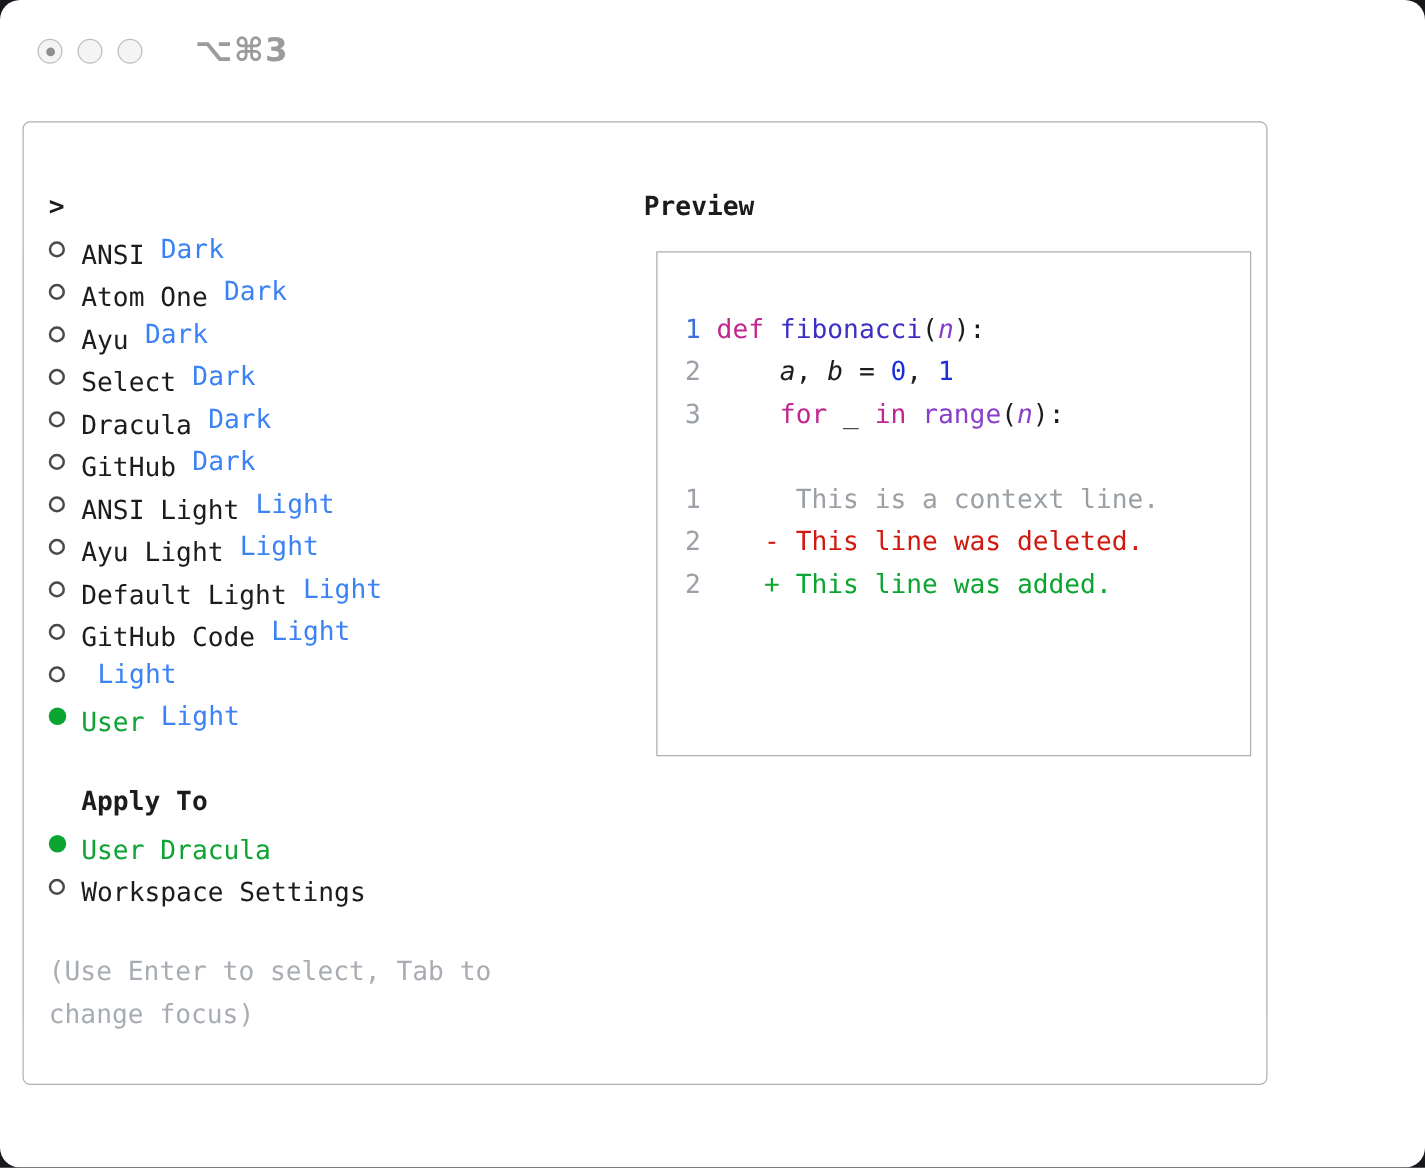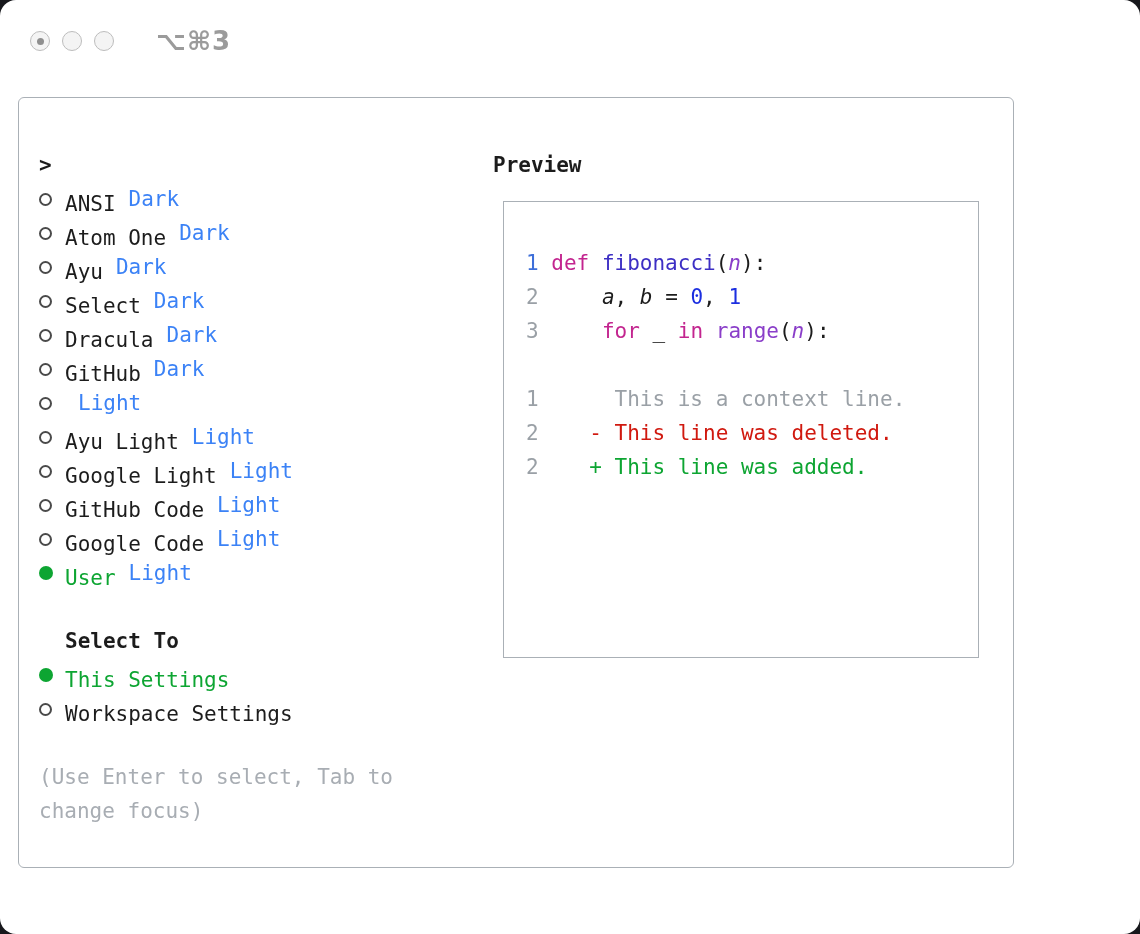--- a/index.html
+++ b/index.html
@@ -43,25 +43,25 @@
   .radio { width: 13px; height: 13px; border-radius: 50%; border: 2px solid #4a4a4a; }
   .radio.on { border: none; width: 14px; height: 14px; background: var(--green, #0da532); }
   .caret { font-weight: bold; }
   .title { font-weight: bold; }
   .opt-name { color: #1c1c1c; margin-top: 10px; }
   .opt-name.sel { color: var(--green, #0da532); }
   .opt-variant { color: #3b82f6; margin-left: 13px; }
   .spacer { height: 34px; }
   .hint { color: #a8adb3; width: 400px; line-height: 34px; }
   
-  .right-col { position: absolute; left: 474px; top: 50px; font-size: 21px; line-height: 34px; }
+  .right-col { position: absolute; left: 496px; top: 50px; font-size: 21px; line-height: 34px; }
   .preview-title { font-weight: bold; height: 34px; }
   .preview-box {
     margin-top: 19px; margin-left: 10px;
-    width: 476px; height: 457px;
+    width: 476px; height: 404px;
     border: 1.5px solid #aab0b6;
     padding: 44px 22px 0 22px;
     background: #ffffff;
   }
   .code-line { white-space: pre; height: 34px; }
   .tok-ln        { color: #9aa0a6; }
   .tok-ln-active { color: #3e6fd9; }
   .tok-kw        { color: #c3258f; }
   .tok-fn        { color: #3d2fc4; }
   .tok-call      { color: #8a3ec9; }
@@ -90,37 +90,37 @@
         <span class="marker-slot"><span class="caret">&gt;</span></span>
       </div>
 
       <div id="theme-list">
           <div class="row"><span class="marker-slot"><span class="radio"></span></span><span class="opt-name">ANSI</span><span class="opt-variant">Dark</span></div>
           <div class="row"><span class="marker-slot"><span class="radio"></span></span><span class="opt-name">Atom One</span><span class="opt-variant">Dark</span></div>
           <div class="row"><span class="marker-slot"><span class="radio"></span></span><span class="opt-name">Ayu</span><span class="opt-variant">Dark</span></div>
           <div class="row"><span class="marker-slot"><span class="radio"></span></span><span class="opt-name">Select</span><span class="opt-variant">Dark</span></div>
           <div class="row"><span class="marker-slot"><span class="radio"></span></span><span class="opt-name">Dracula</span><span class="opt-variant">Dark</span></div>
           <div class="row"><span class="marker-slot"><span class="radio"></span></span><span class="opt-name">GitHub</span><span class="opt-variant">Dark</span></div>
+          <div class="row"><span class="marker-slot"><span class="radio"></span></span><span class="opt-name">ANSI Light</span><span class="opt-variant">Light</span></div>
+          <div class="row"><span class="marker-slot"><span class="radio"></span></span><span class="opt-name">Ayu Light</span><span class="opt-variant">Light</span></div>
+          <div class="row"><span class="marker-slot"><span class="radio"></span></span><span class="opt-name">Default Light</span><span class="opt-variant">Light</span></div>
+          <div class="row"><span class="marker-slot"><span class="radio"></span></span><span class="opt-name">GitHub Code</span><span class="opt-variant">Light</span></div>
           <div class="row"><span class="marker-slot"><span class="radio"></span></span><span class="opt-variant">Light</span></div>
-          <div class="row"><span class="marker-slot"><span class="radio"></span></span><span class="opt-name">Ayu Light</span><span class="opt-variant">Light</span></div>
-          <div class="row"><span class="marker-slot"><span class="radio"></span></span><span class="opt-name">Google Light</span><span class="opt-variant">Light</span></div>
-          <div class="row"><span class="marker-slot"><span class="radio"></span></span><span class="opt-name">GitHub Code</span><span class="opt-variant">Light</span></div>
-          <div class="row"><span class="marker-slot"><span class="radio"></span></span><span class="opt-name">Google Code</span><span class="opt-variant">Light</span></div>
           <div class="row"><span class="marker-slot"><span class="radio on"></span></span><span class="opt-name sel">User</span><span class="opt-variant">Light</span></div>
         </div>
 
       <div class="spacer"></div>
 
       <div class="row">
         <span class="marker-slot"></span>
-        <span class="title">Select To</span>
+        <span class="title">Apply To</span>
       </div>
 
       <div id="apply-list">
-          <div class="row"><span class="marker-slot"><span class="radio on"></span></span><span class="opt-name sel">This Settings</span></div>
+          <div class="row"><span class="marker-slot"><span class="radio on"></span></span><span class="opt-name sel">User Dracula</span></div>
           <div class="row"><span class="marker-slot"><span class="radio"></span></span><span class="opt-name">Workspace Settings</span></div>
         </div>
 
       <div class="spacer"></div>
 
       <div class="hint">(Use Enter to select, Tab to change focus)</div>
     </div>
 
     <div class="right-col">
       <div class="preview-title">Preview</div>

